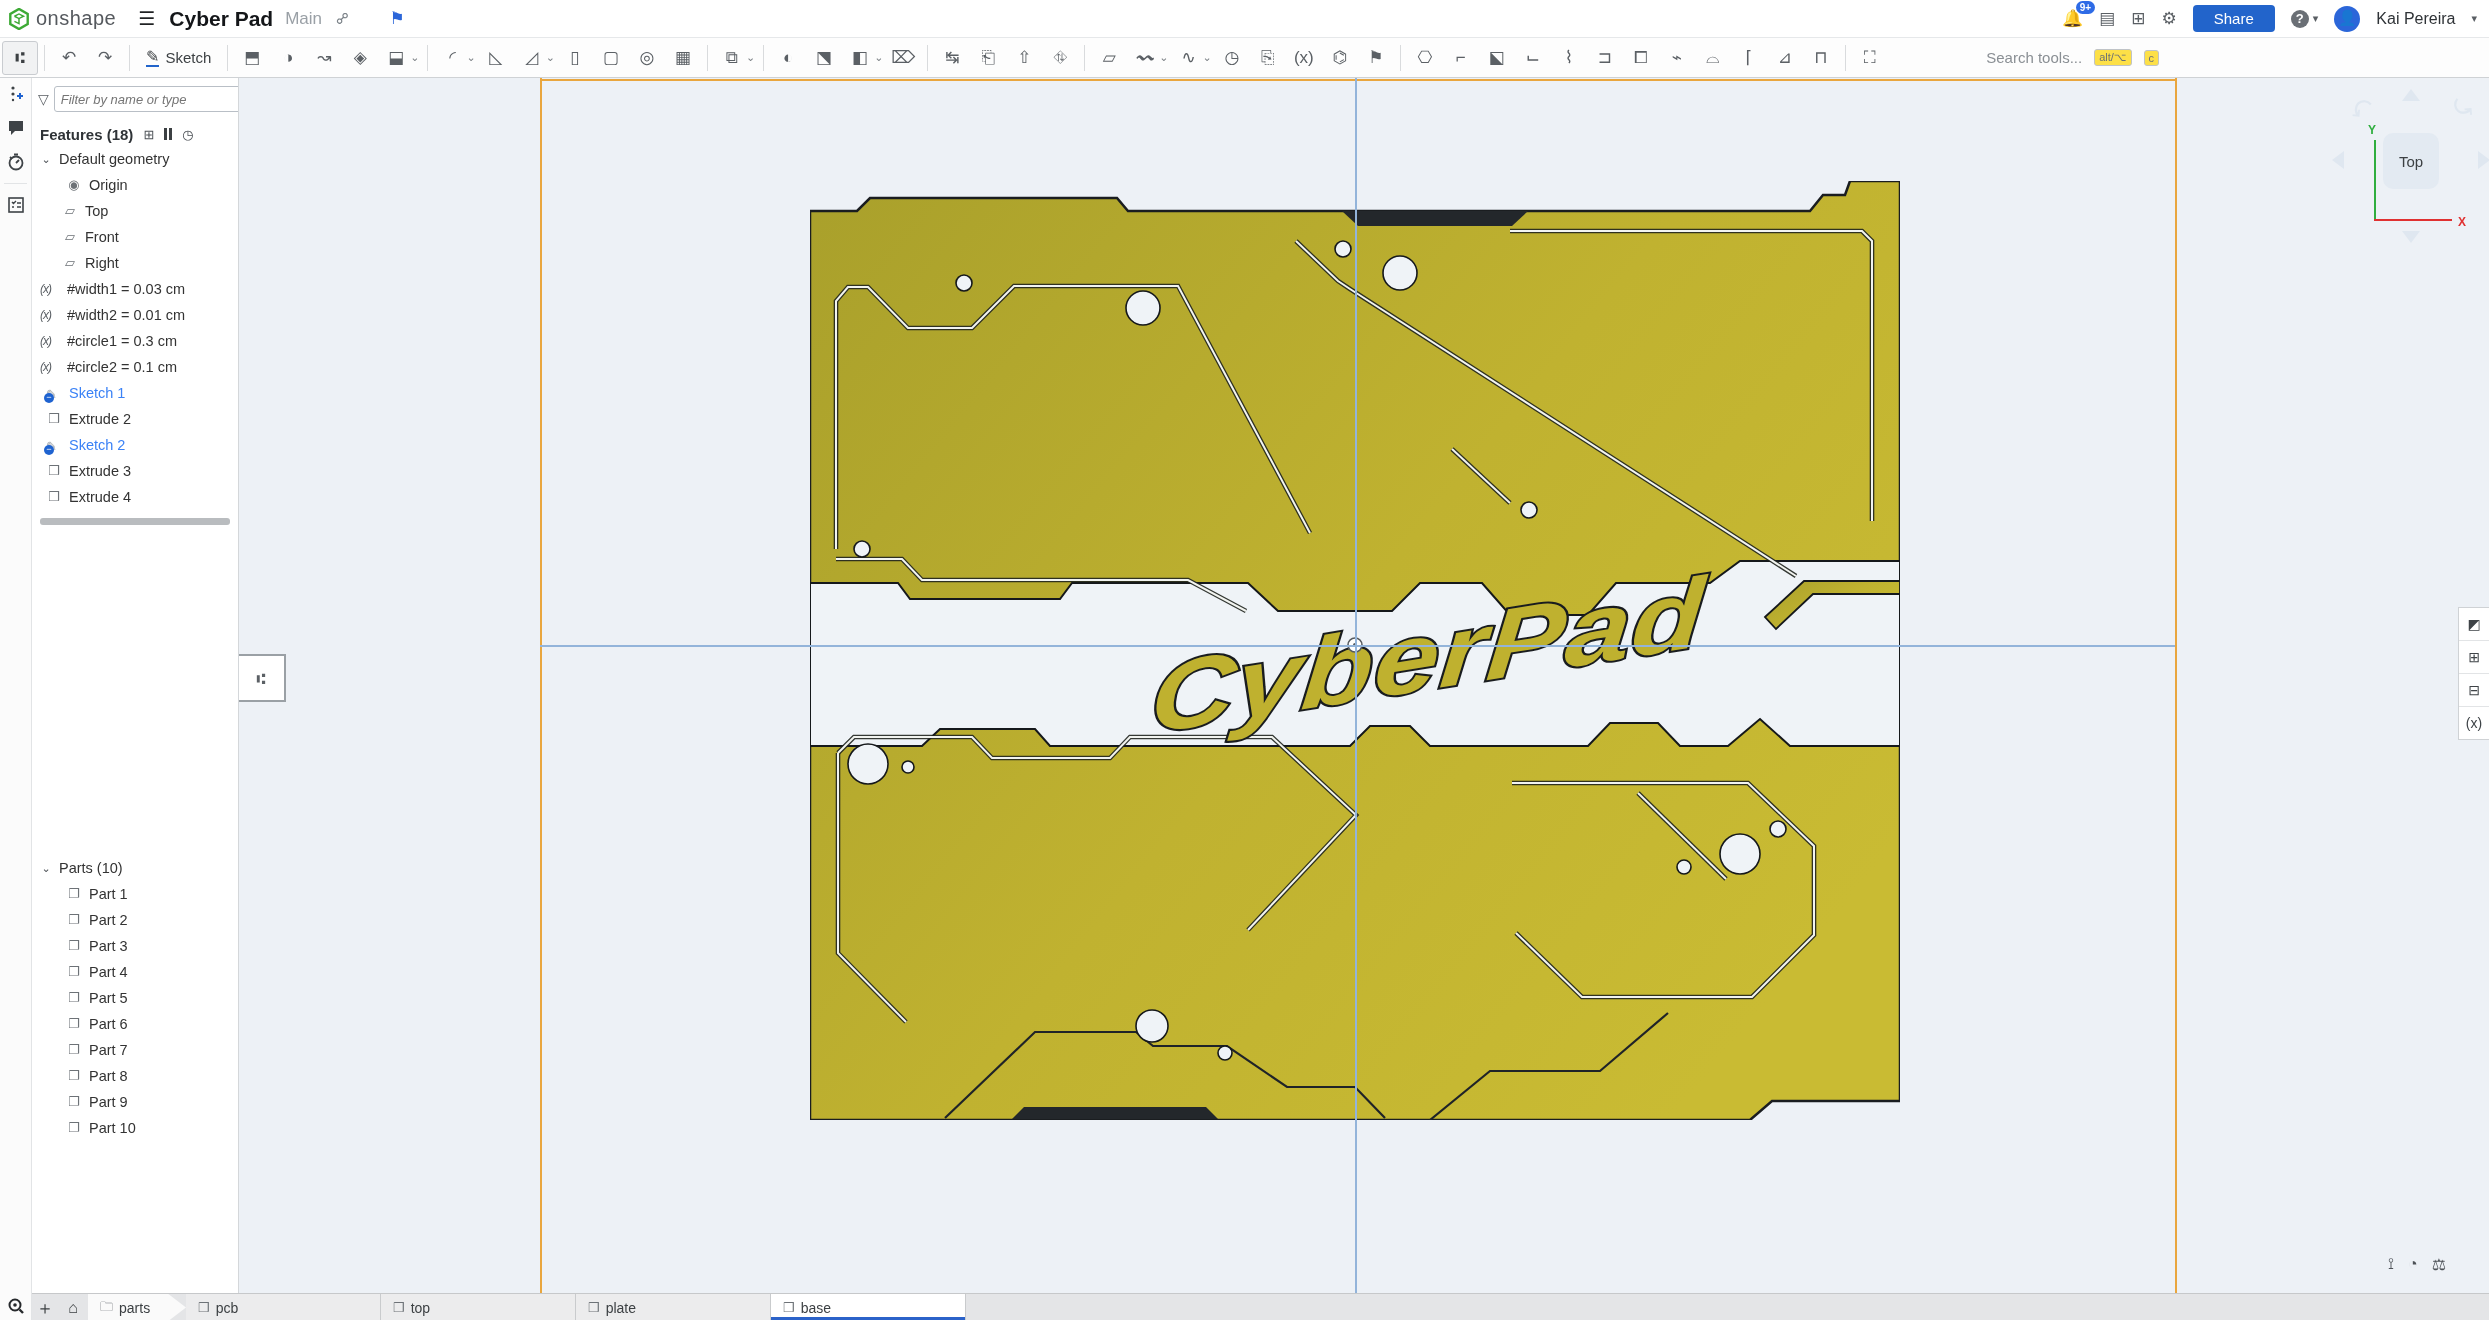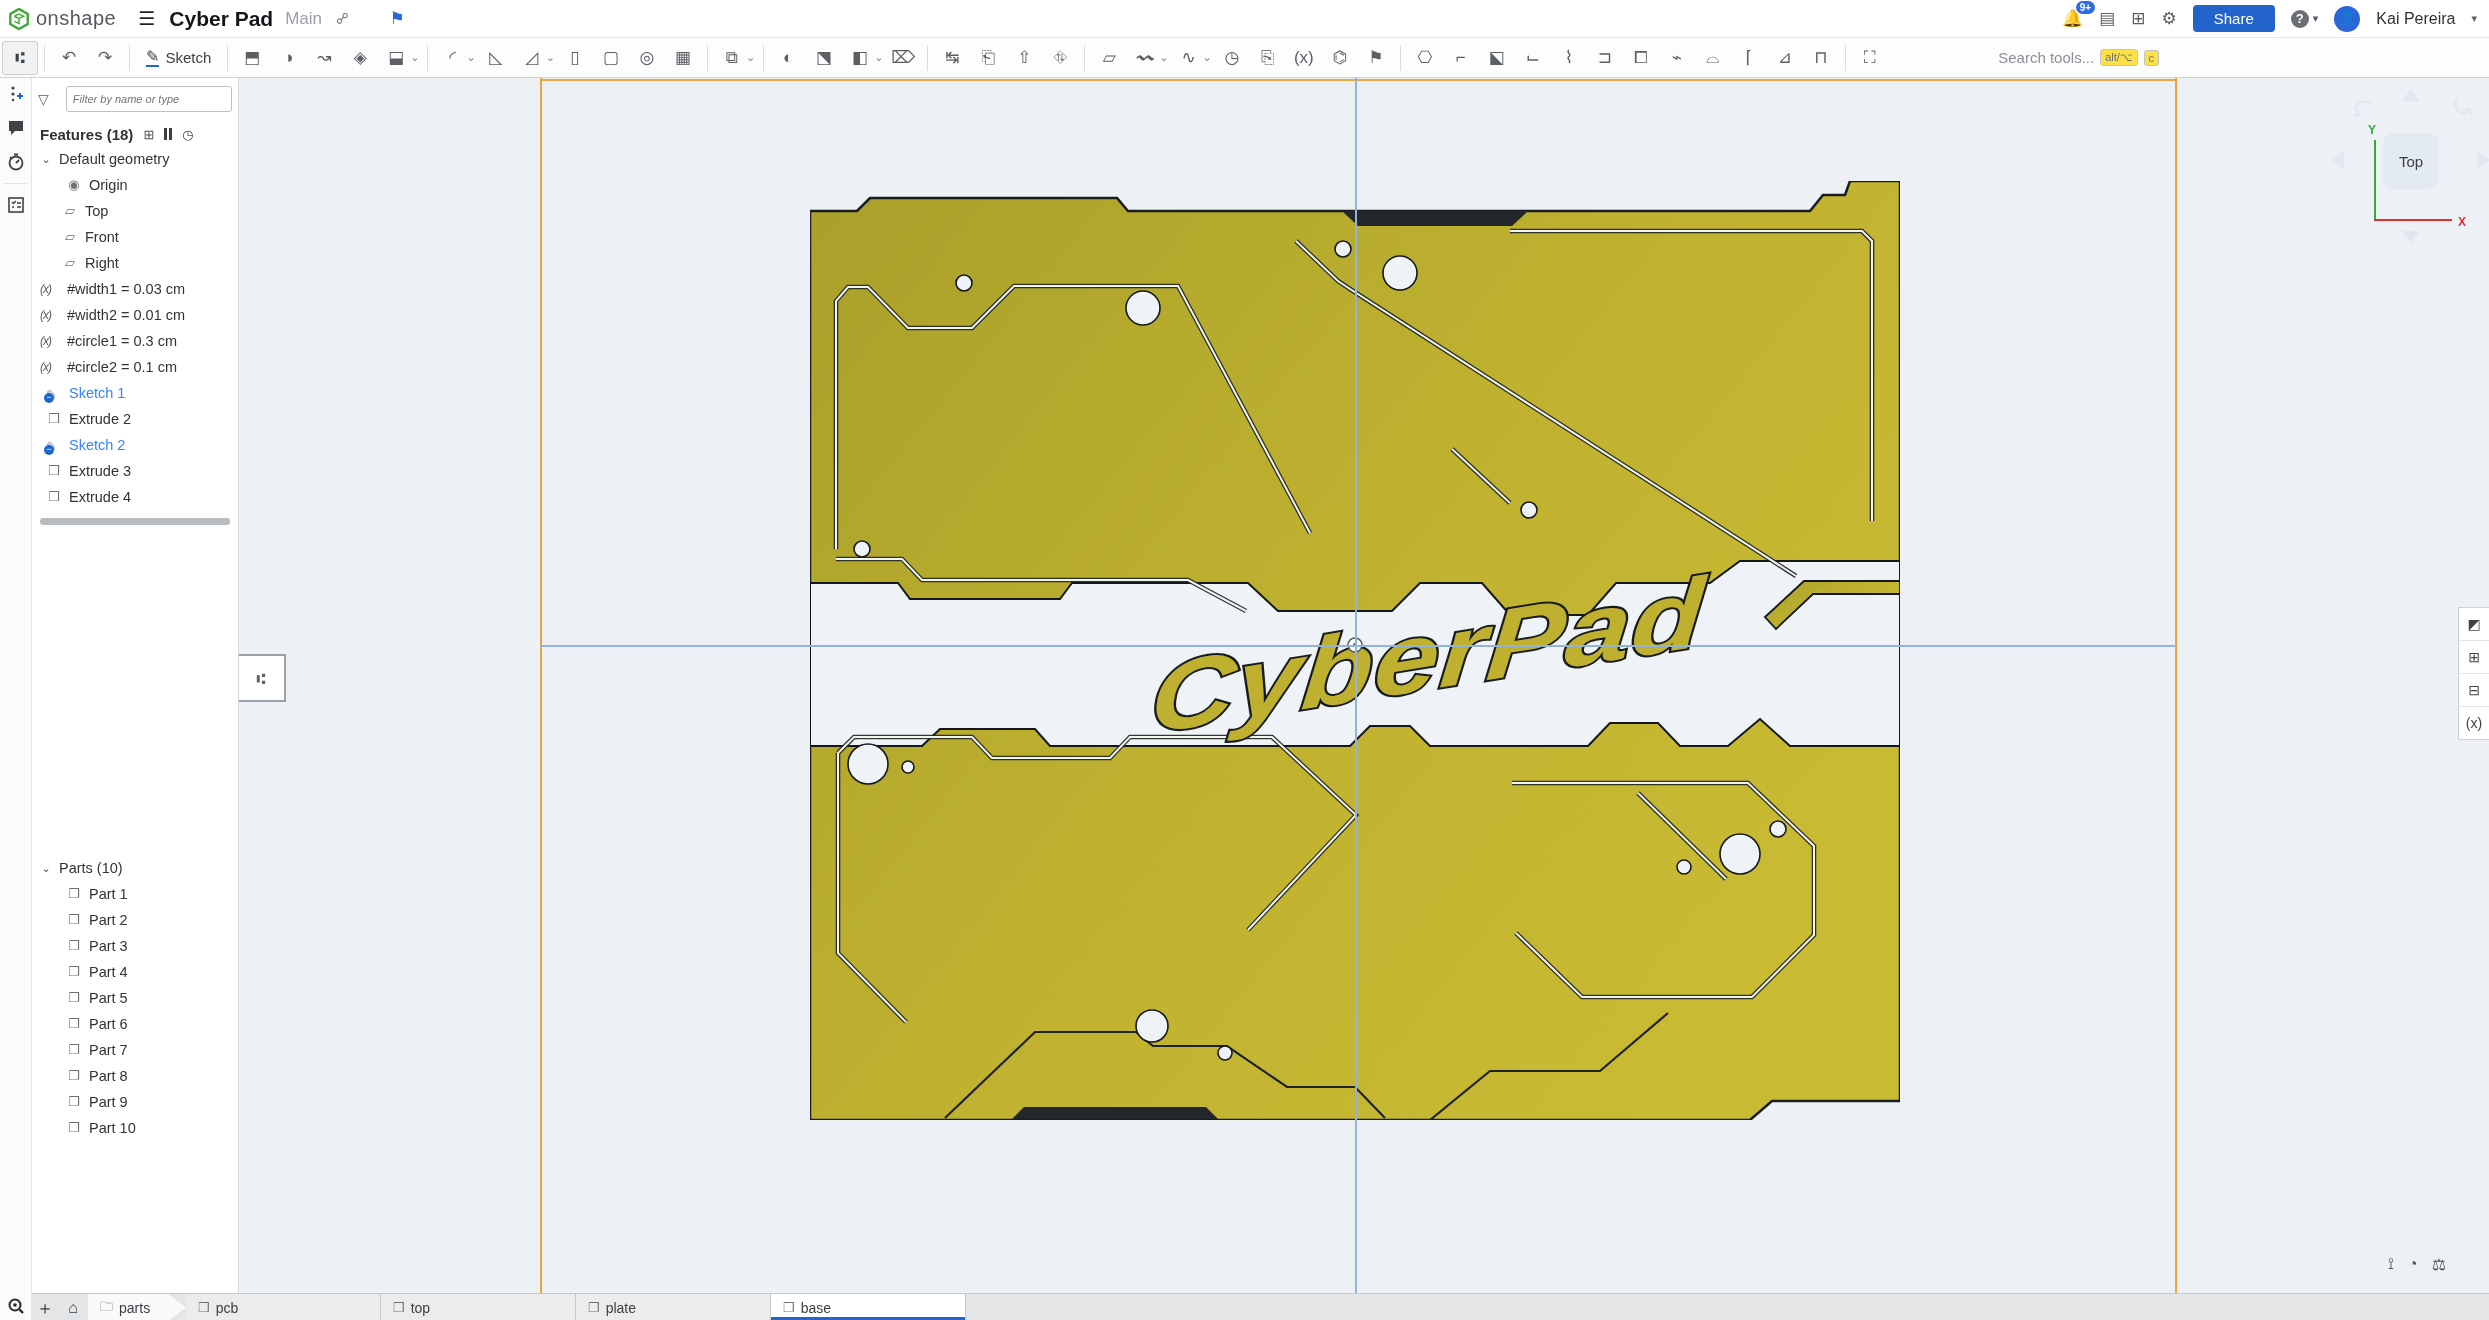--- a/index.html
+++ b/index.html
@@ -36,38 +36,38 @@
            border-bottom:1px solid #cfd2d5;display:flex;align-items:center;z-index:49;}
   .ftoggle{width:34px;height:32px;margin-left:2px;border:1px solid #c9ccd0;background:#f1f2f3;
            display:flex;align-items:center;justify-content:center;font-size:16px;color:#3c4043;border-radius:3px;}
   #toolbar-icons{display:flex;align-items:center;height:100%;}
   .ticon{width:36px;text-align:center;font-size:17px;color:#5b6065;cursor:pointer;line-height:38px;}
   .caret{font-size:11px;color:#7b8085;margin:0 2px 0 -4px;cursor:pointer;}
   .tsep{width:1px;height:26px;background:#d9dbdd;margin:0 6px;}
   .sketchbtn{display:flex;align-items:center;gap:6px;padding:0 10px;cursor:pointer;}
   .sketchpen{font-size:16px;color:#3c4043;border-bottom:2px solid #2264cb;line-height:17px;}
   .sketchlbl{font-size:15px;color:#3c4043;}
-  #search-area{margin-left:auto;display:flex;align-items:center;gap:6px;padding-right:330px;}
+  #search-area{margin-left:auto;display:flex;align-items:center;gap:12px;padding-right:330px;}
   .searchtxt{font-size:15px;color:#8a8f94;}
   .kbd{font-size:11px;color:#6b7075;border:1px solid #bfc3c7;border-radius:3px;padding:1px 4px;background:#fde047;}
 
   
   #left-rail{position:absolute;left:0;top:77px;width:31px;height:1243px;background:#fbfbfb;
              border-right:1px solid #e2e4e6;z-index:40;}
   .rail-ic{width:31px;height:34px;display:flex;align-items:center;justify-content:center;
            color:#3e4347;cursor:pointer;}
   .rail-div{height:1px;background:#e2e4e6;margin:4px 4px;}
 
   
   #feature-panel{position:absolute;left:32px;top:77px;width:206px;height:1216px;background:#fff;
                  border-right:1px solid #d4d7da;z-index:40;overflow:hidden;}
   #filter-row{display:flex;align-items:center;margin:9px 6px 0 6px;gap:5px;}
   .funnel{color:#5b6065;font-size:14px;}
   #filter-input{flex:1;height:24px;border:1px solid #b9bfc6;border-radius:3px;font-style:italic;
-                font-size:11px;padding:0 6px;color:#333;font-family:"Liberation Sans",sans-serif;margin-left:12px;}
+                font-size:13px;padding:0 6px;color:#333;font-family:"Liberation Sans",sans-serif;}
   #features-header{display:flex;align-items:center;margin:10px 6px 0 8px;height:24px;gap:10px;}
   .fh-label{font-size:15px;font-weight:bold;color:#2f3337;}
   .fh-ic{font-size:13px;color:#4c5156;cursor:pointer;}
   .fh-pause{display:inline-flex;gap:2px;cursor:pointer;}
   .fh-pause i{width:3px;height:12px;background:#3c4043;display:inline-block;}
   .trow{height:26px;line-height:26px;font-size:14.5px;color:#333;display:flex;align-items:center;
         gap:7px;cursor:pointer;white-space:nowrap;}
   .trow .tico{color:#6d7control2;}
   .tico{font-size:13px;color:#6d7277;width:16px;text-align:center;flex:none;}
   .chev{font-size:11px;color:#4c5156;width:12px;text-align:center;flex:none;}

